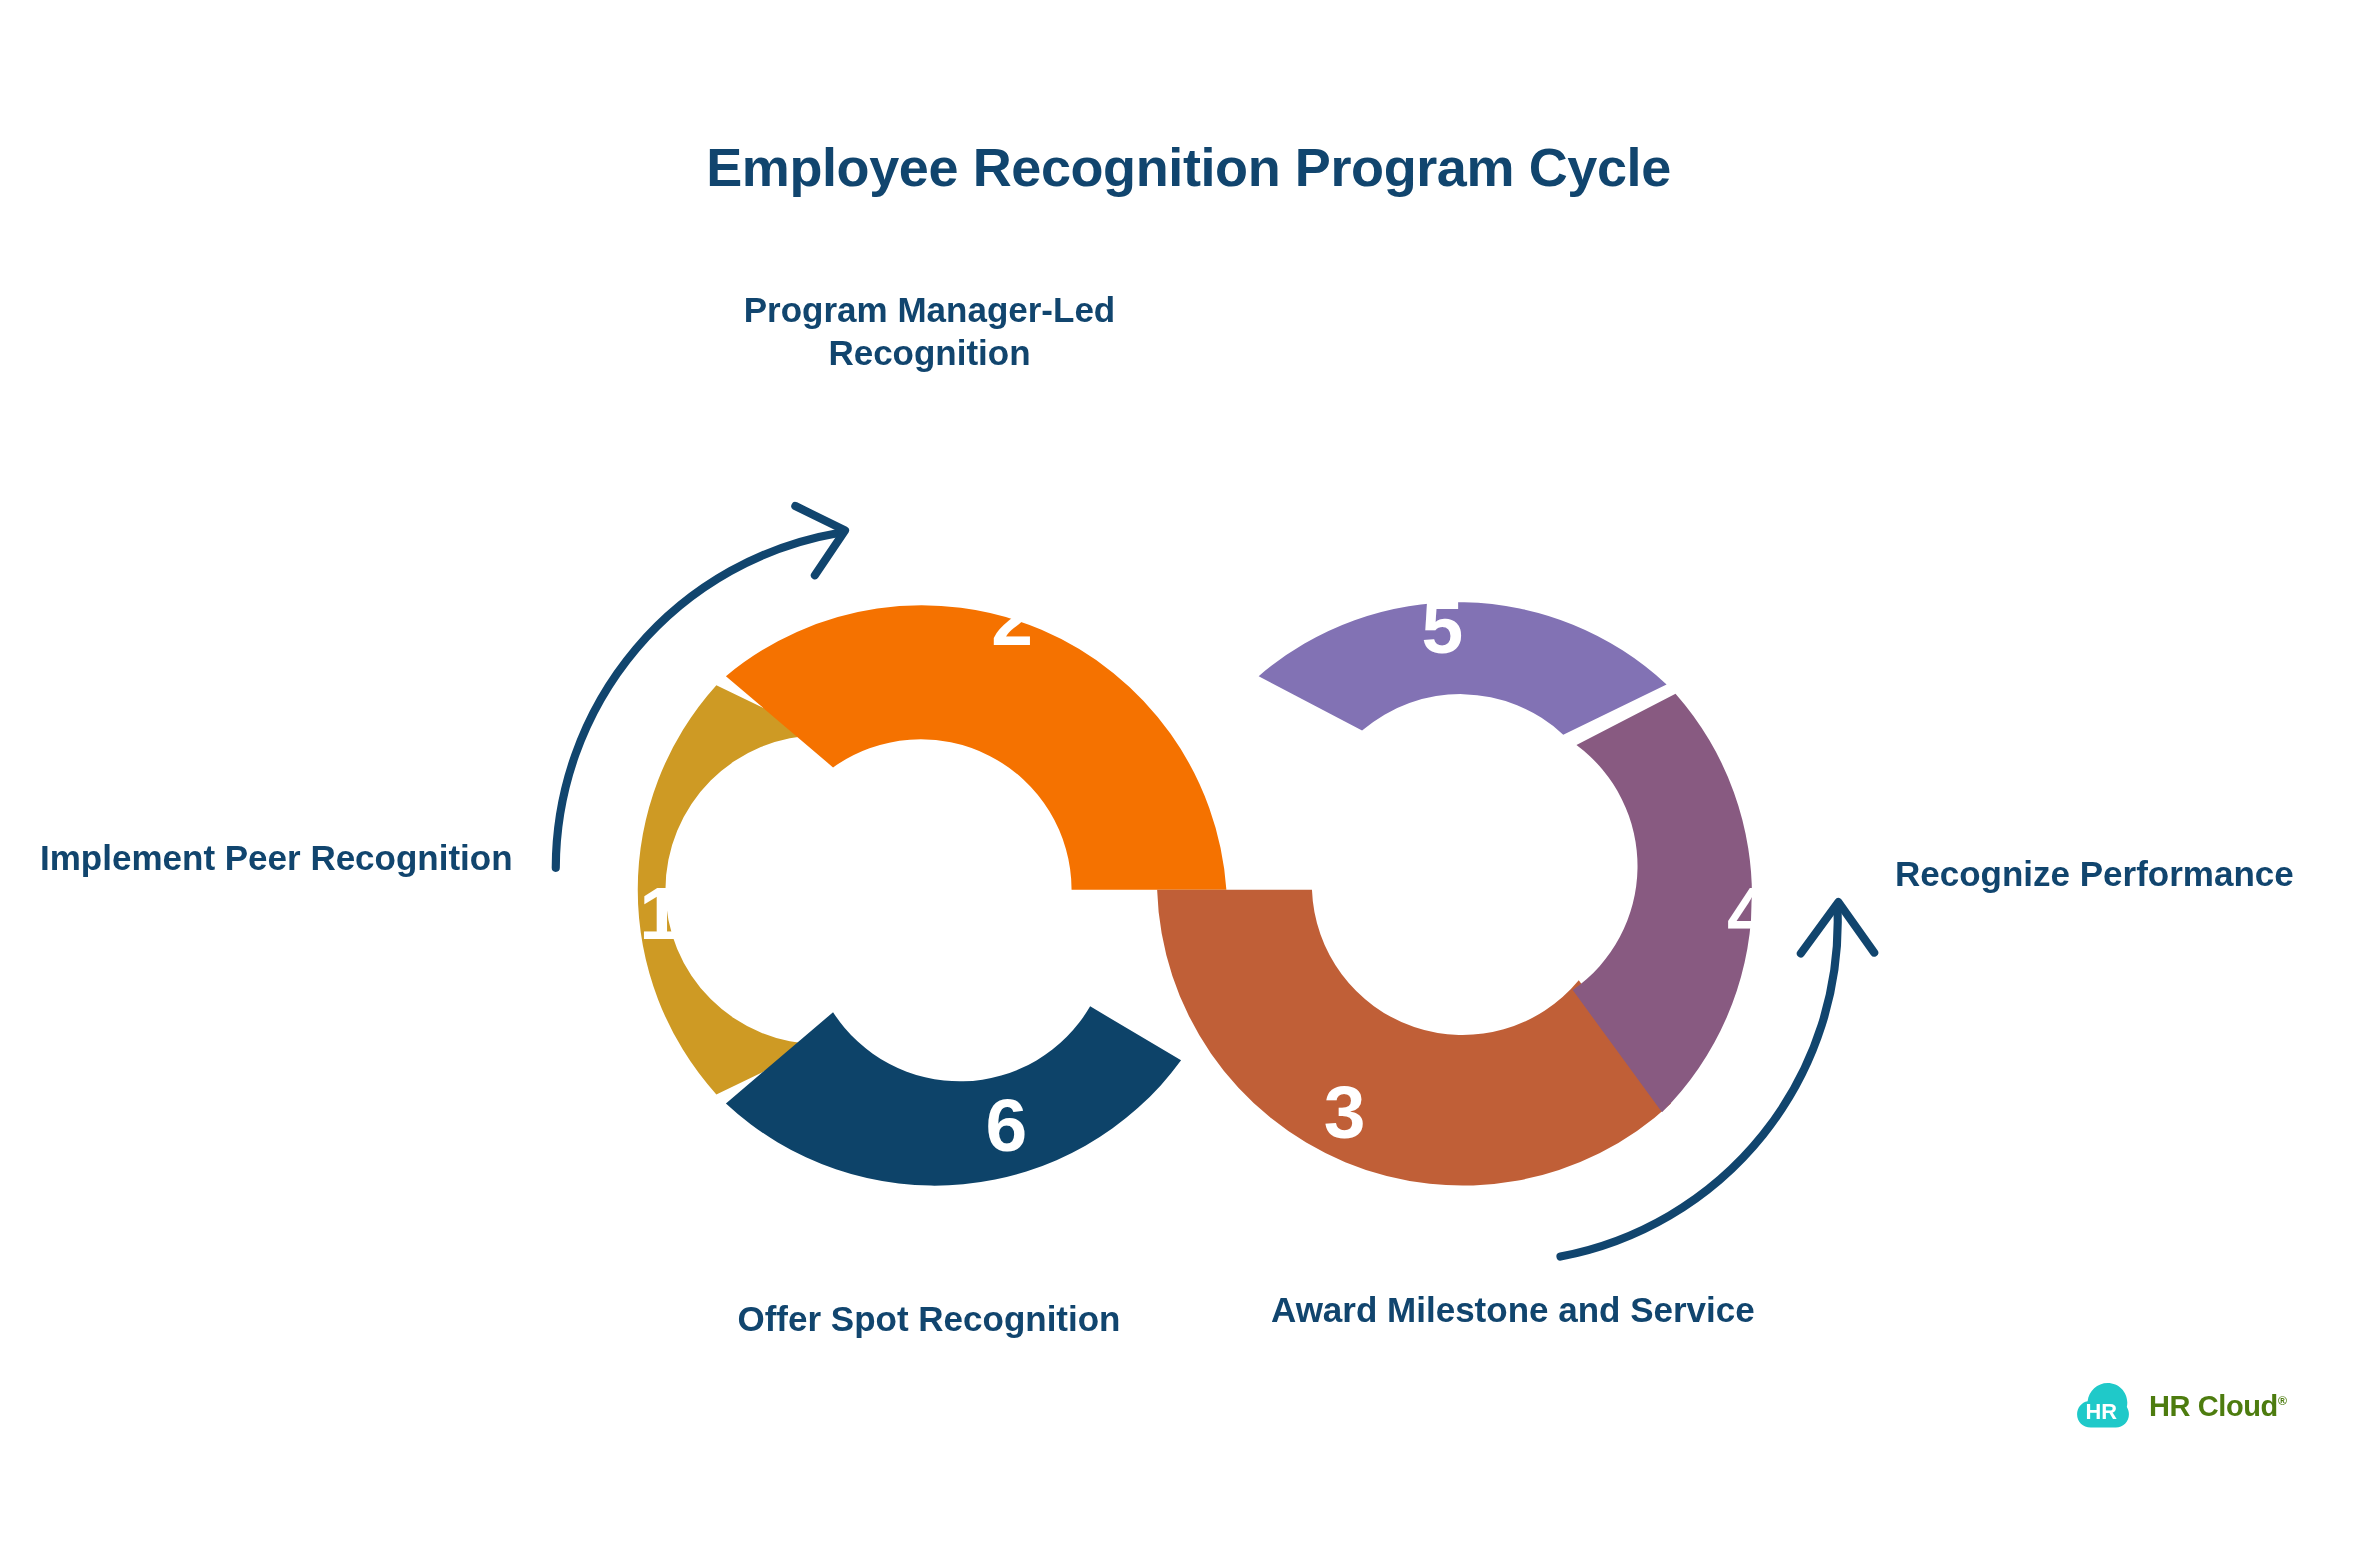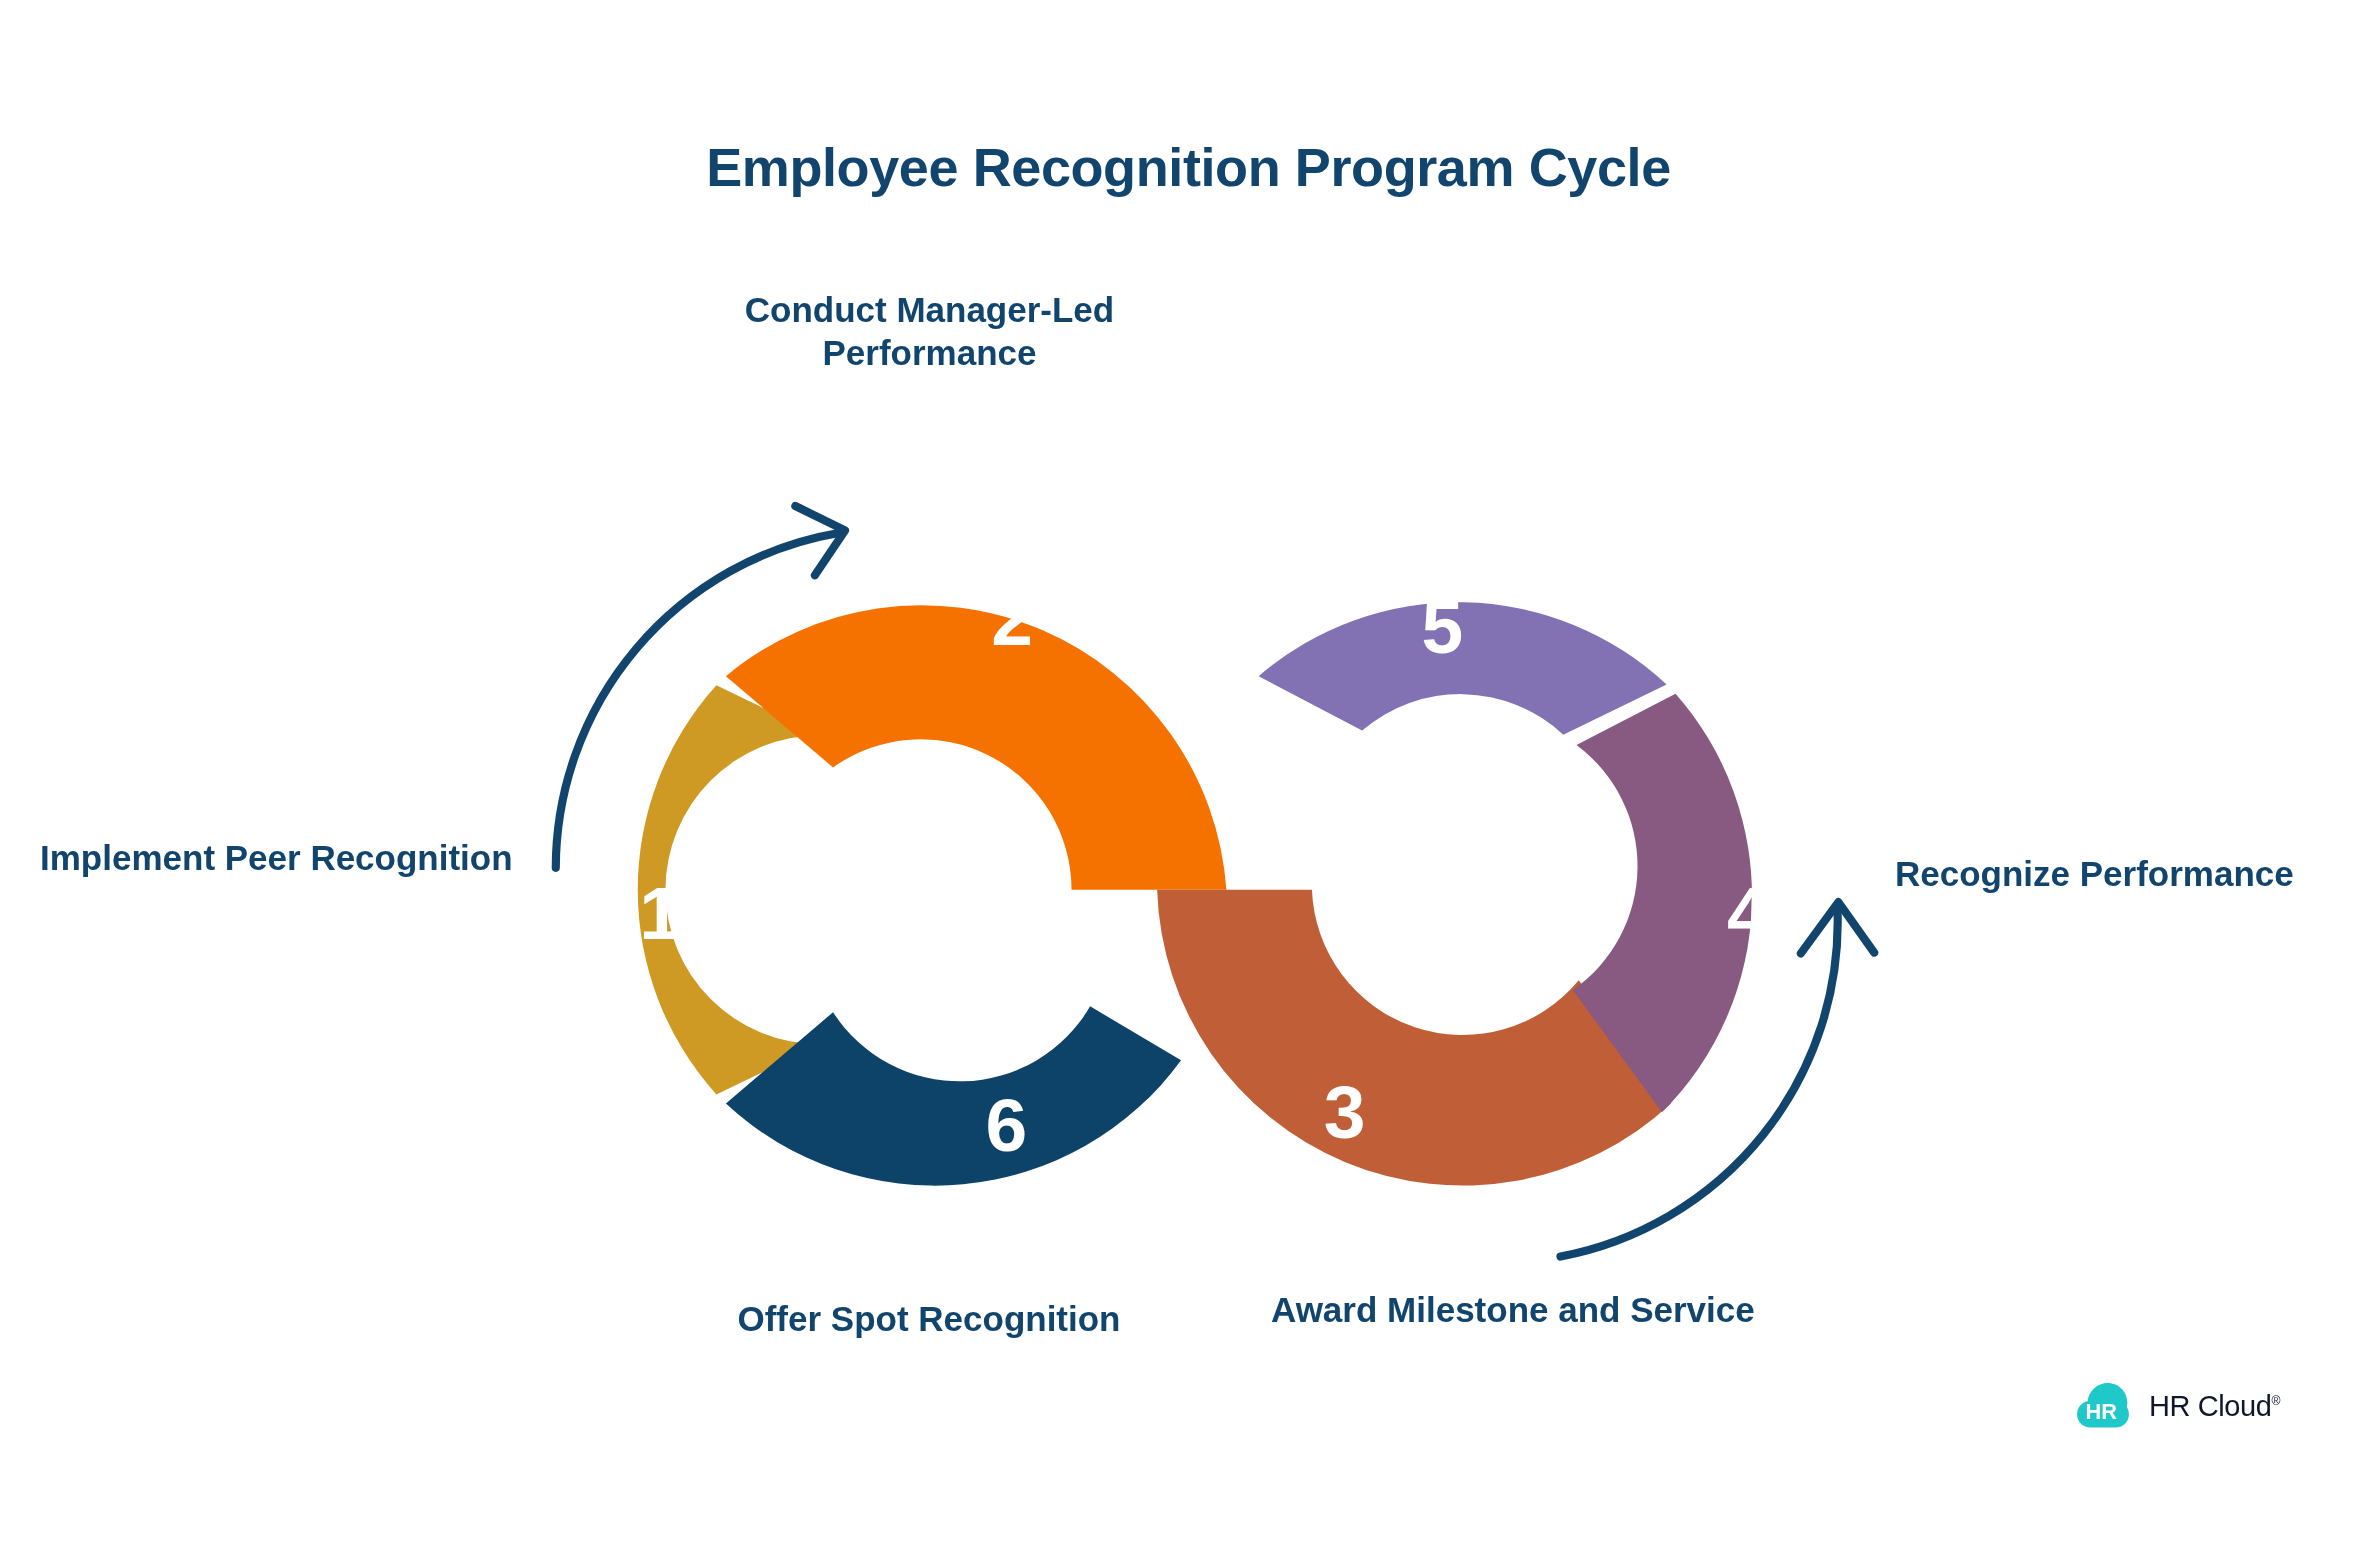--- a/index.html
+++ b/index.html
@@ -98,22 +98,22 @@
     align-items: center;
     gap: 20px;
   }
   .logo-mark {
     position: relative;
     width: 52px;
     height: 47px;
   }
   .logo-text {
     font-size: 29px;
-    font-weight: normal;
-    color: #0f172a;
+    font-weight: bold;
+    color: #4d7c0f;
     letter-spacing: -0.4px;
     position: relative;
     white-space: nowrap;
   }
   .logo-reg {
     font-size: 12.2px;
     vertical-align: super;
   }
 </style>
 </head>
@@ -181,21 +181,21 @@
       <path d="M 682 1038
                A 418 418 0 0 1 1029 627"></path>
       <path d="M 976 594 L 1037 624 L 1000 679"></path>
 
       <path d="M 1915 1515
                A 418 418 0 0 0 2255 1090"></path>
       <path d="M 2210 1143 L 2256 1080 L 2300 1142"></path>
     </g>
   </svg>
 
-  <div class="lbl lbl-conduct">Conduct Manager-Led Performance</div>
+  <div class="lbl lbl-conduct">Program Manager-Led Recognition</div>
   <div class="lbl lbl-implement">Implement Peer Recognition</div>
   <div class="lbl lbl-recognize">Recognize Performance</div>
   <div class="lbl lbl-offer">Offer Spot Recognition</div>
   <div class="lbl lbl-award">Award Milestone and Service</div>
 
   <div class="logo">
     <div class="logo-mark">
       <svg viewBox="0 0 64 58" width="52" height="47">
         <path d="M17 55 C7 55 0 47.5 0 38.5 C0 30.5 5.5 23.8 13 22.4
                  C14.4 9.7 25 0 37.8 0 C51.2 0 62 10.8 62 24.2

